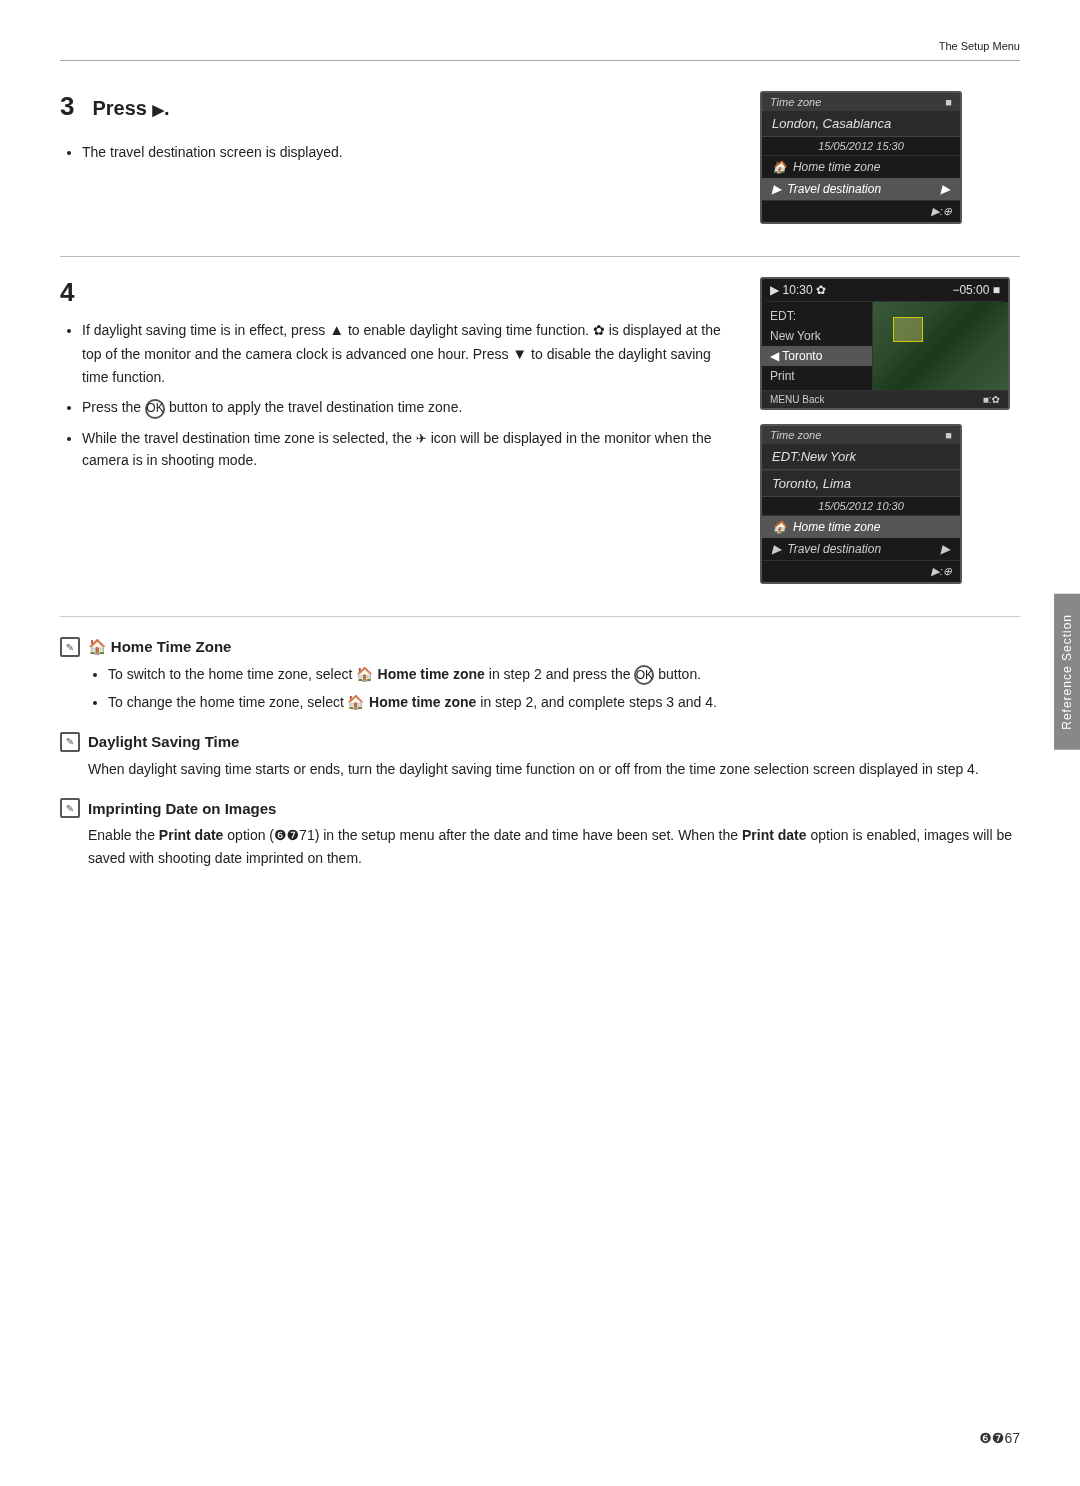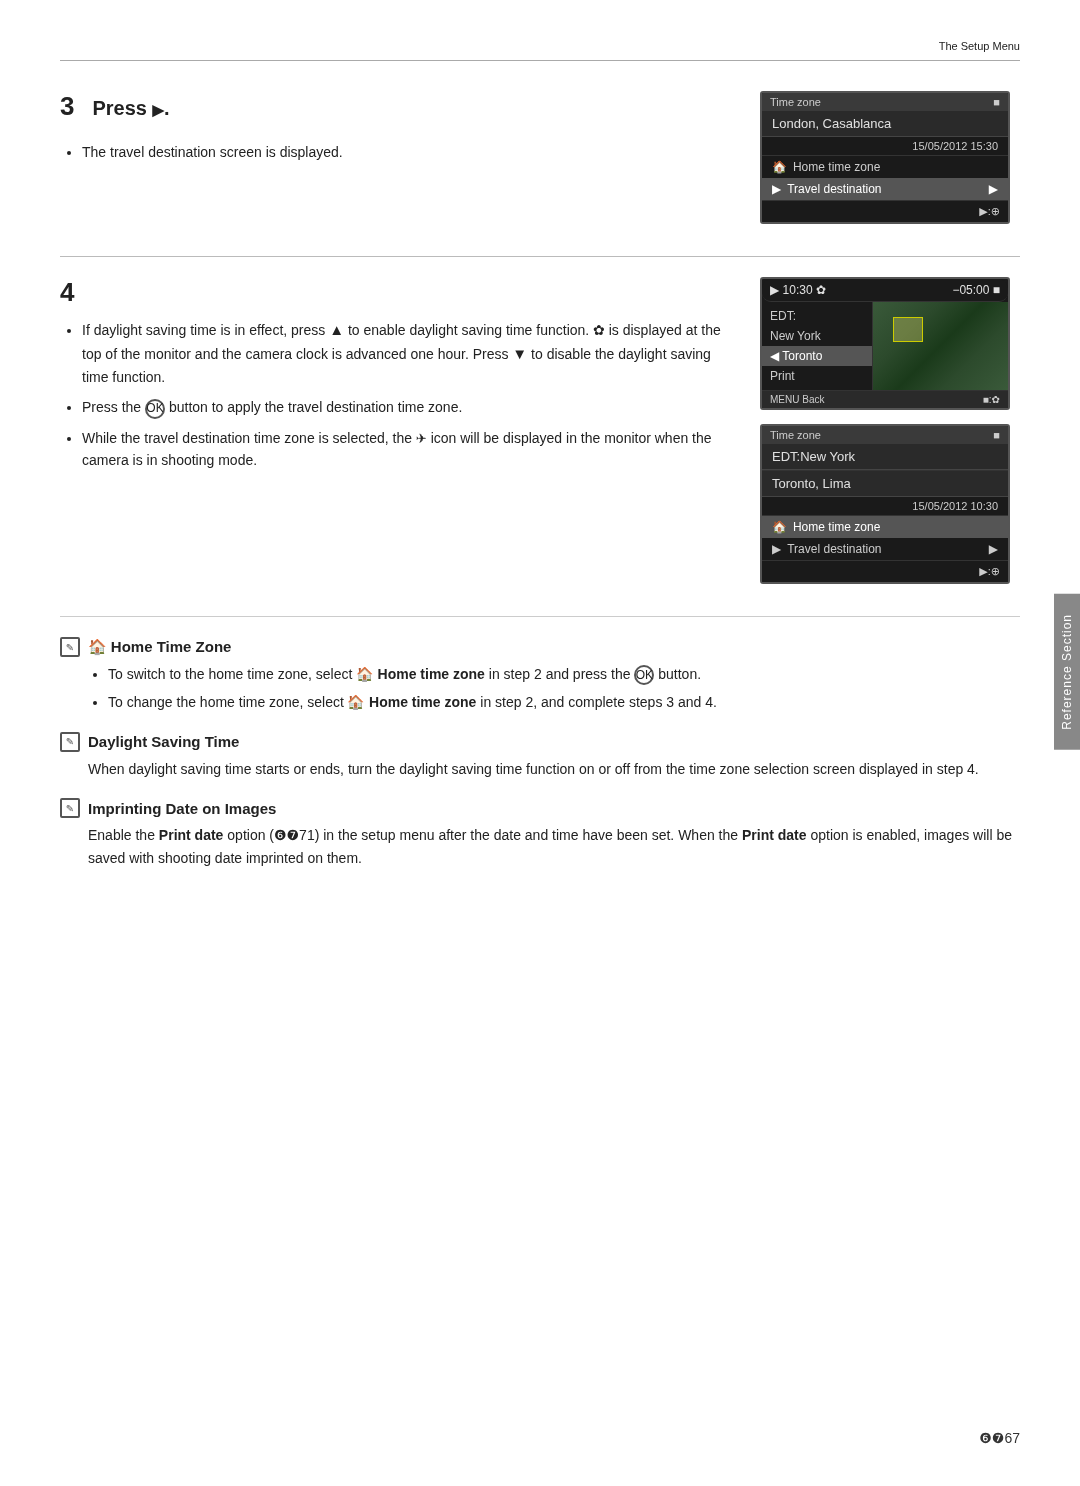--- a/index.html
+++ b/index.html
@@ -71,21 +71,22 @@
       margin-bottom: 8px;
     }
     
     .camera-screen {
       border: 2px solid #555;
       border-radius: 3px;
       background: #1a1a1a;
       color: #fff;
       font-size: 11px;
       overflow: hidden;
-      width: 250px;
+      width: 202px;
+      font-style: italic;
     }
     .cs-titlebar {
       background: #3a3a3a;
       color: #ccc;
       padding: 3px 8px;
       font-size: 11px;
       display: flex;
       justify-content: space-between;
       align-items: center;
     }
@@ -97,21 +98,21 @@
       background: #2a2a2a;
       color: #e0e0e0;
       padding: 5px 10px;
       font-size: 13px;
       border-bottom: 1px solid #444;
     }
     .cs-time {
       color: #ccc;
       padding: 3px 10px;
       font-size: 11px;
-      text-align: right;
+      text-align: center;
       border-bottom: 1px solid #333;
     }
     .cs-menu-row {
       display: flex;
       align-items: center;
       padding: 4px 10px;
       font-size: 12px;
       color: #ccc;
     }
     .cs-menu-row.selected {

